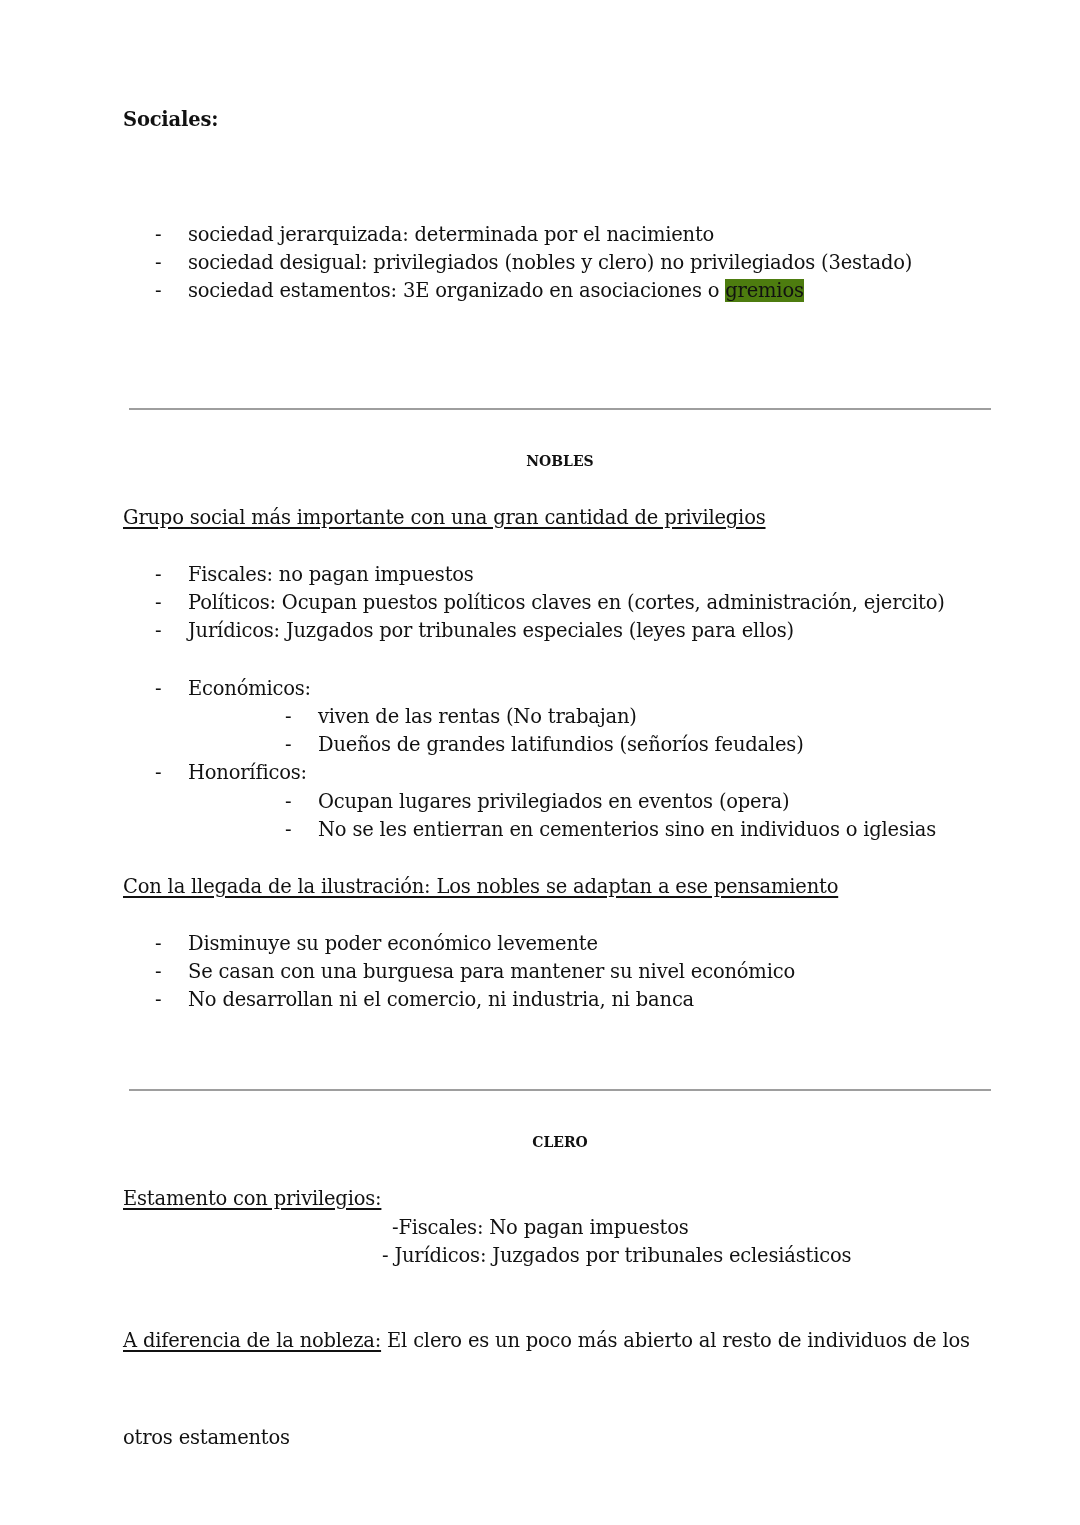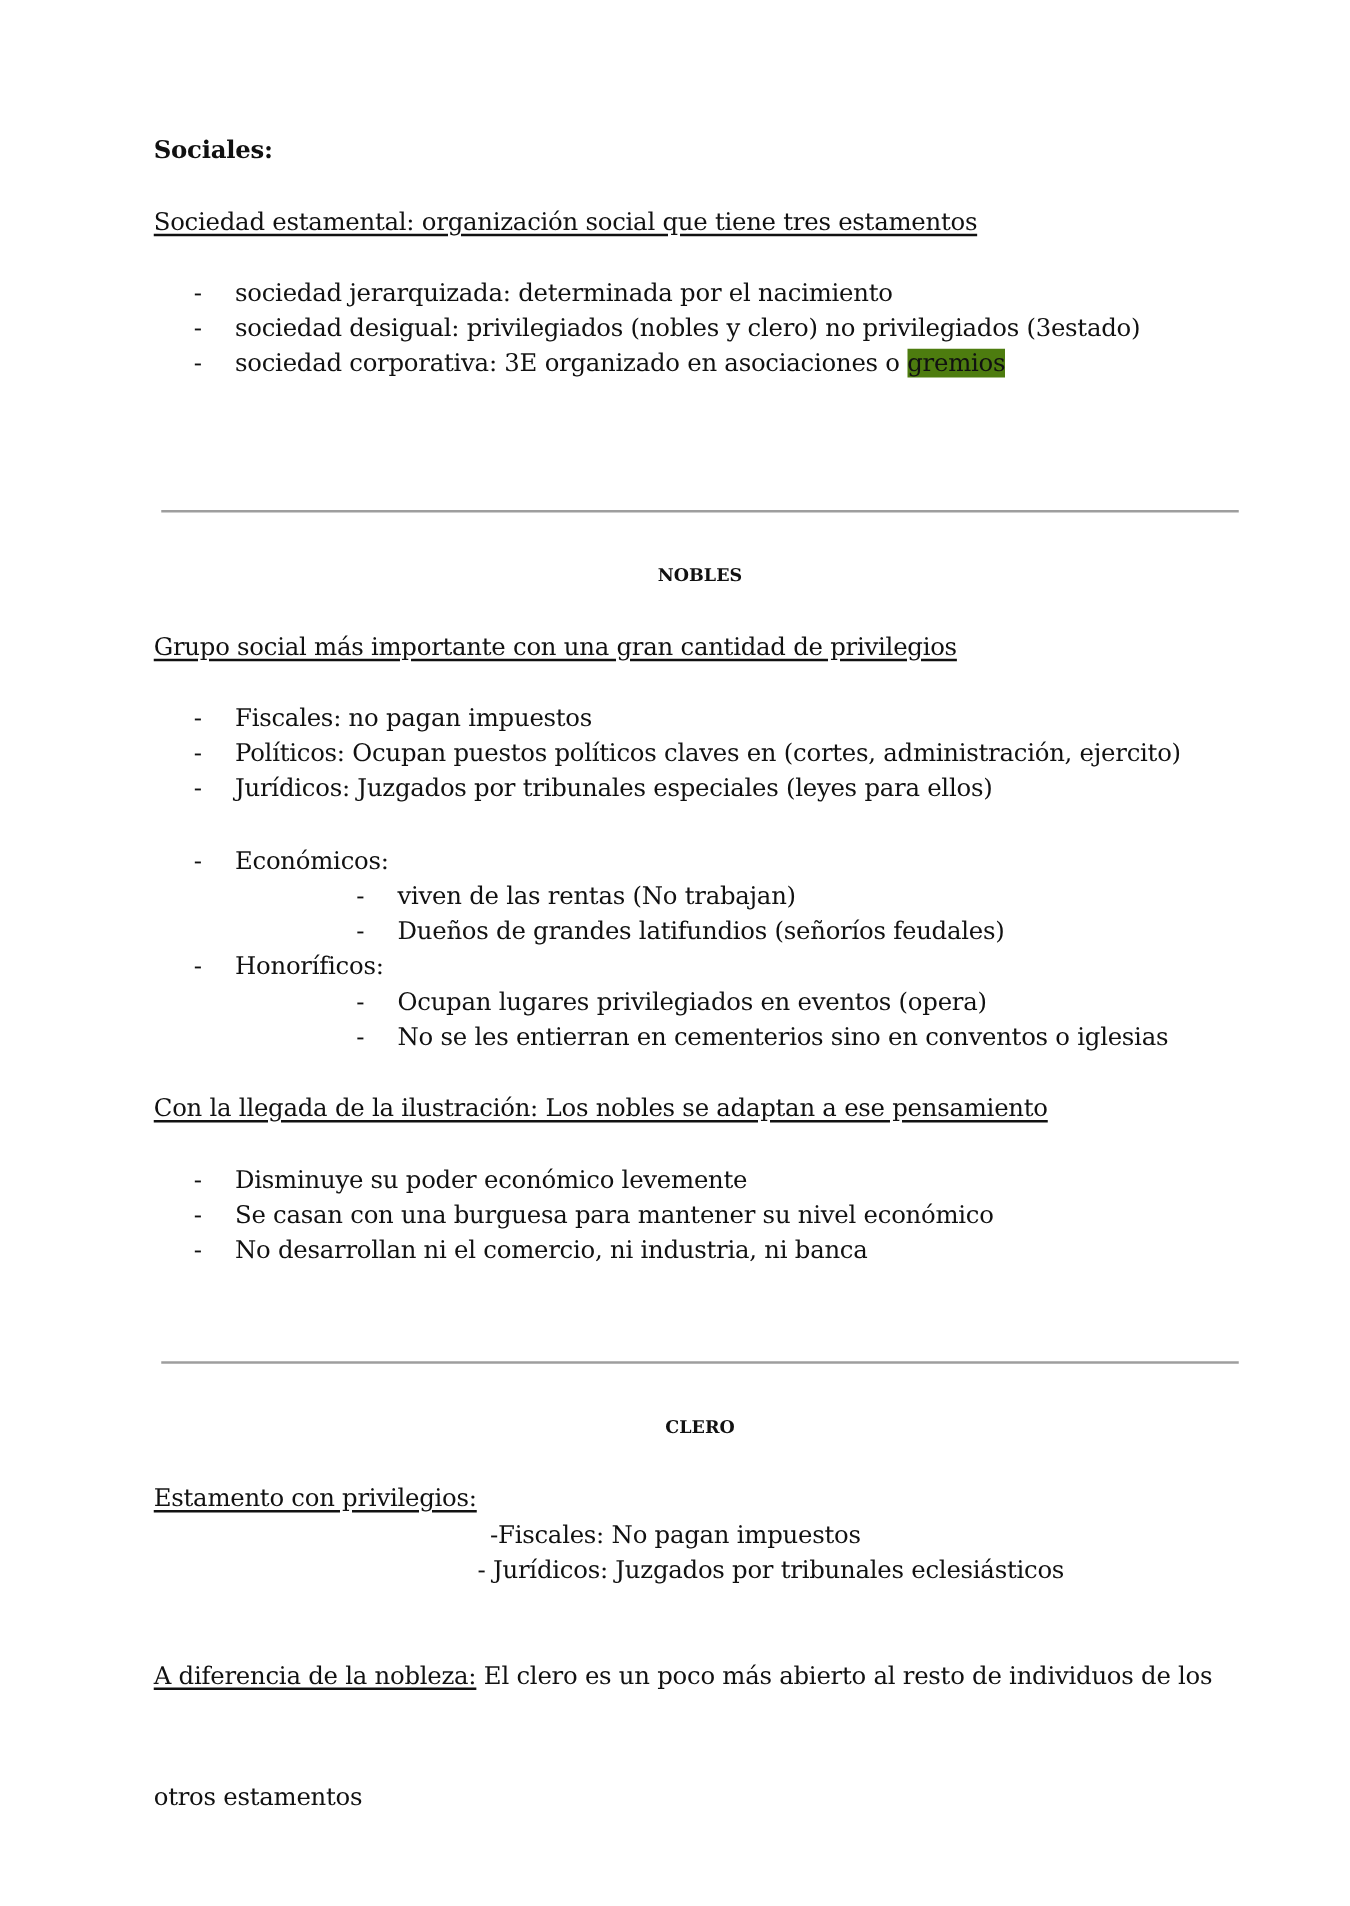--- a/index.html
+++ b/index.html
@@ -70,33 +70,32 @@
       background: #9e9e9e;
     }
   </style>
 </head>
 <body>
 
 <div class="page">
 
   <div class="t bold" style="top:106px;">Sociales:</div>
 
-  <div class="t u" style="top:164px;">Sociedad estamental: organización social que tiene tres estamentos</div>
 
   <div class="bullet lvl1" style="top:221px;">
     <span class="dash">-</span>
     <span class="txt">sociedad jerarquizada: determinada por el nacimiento</span>
   </div>
   <div class="bullet lvl1" style="top:249px;">
     <span class="dash">-</span>
     <span class="txt">sociedad desigual: privilegiados (nobles y clero) no privilegiados (3estado)</span>
   </div>
   <div class="bullet lvl1" style="top:277px;">
     <span class="dash">-</span>
-    <span class="txt"><span>sociedad corporativa: 3E organizado en asociaciones o </span><span class="hl">gremios</span></span>
+    <span class="txt"><span>sociedad estamentos: 3E organizado en asociaciones o </span><span class="hl">gremios</span></span>
   </div>
 
 
   <div class="divider" style="top:408px;"></div>
 
   <div class="heading-center" style="top:447px;">NOBLES</div>
 
   <div class="t u" style="top:504px;">Grupo social más importante con una gran cantidad de privilegios</div>
 
   <div class="bullet lvl1" style="top:561px;">
@@ -127,21 +126,21 @@
   <div class="bullet lvl1" style="top:759px;">
     <span class="dash">-</span>
     <span class="txt">Honoríficos:</span>
   </div>
   <div class="bullet lvl2" style="top:788px;">
     <span class="dash">-</span>
     <span class="txt">Ocupan lugares privilegiados en eventos (opera)</span>
   </div>
   <div class="bullet lvl2" style="top:816px;">
     <span class="dash">-</span>
-    <span class="txt">No se les entierran en cementerios sino en conventos o iglesias</span>
+    <span class="txt">No se les entierran en cementerios sino en individuos o iglesias</span>
   </div>
 
   <div class="t u" style="top:873px;">Con la llegada de la ilustración: Los nobles se adaptan a ese pensamiento</div>
 
   <div class="bullet lvl1" style="top:930px;">
     <span class="dash">-</span>
     <span class="txt">Disminuye su poder económico levemente</span>
   </div>
   <div class="bullet lvl1" style="top:958px;">
     <span class="dash">-</span>

